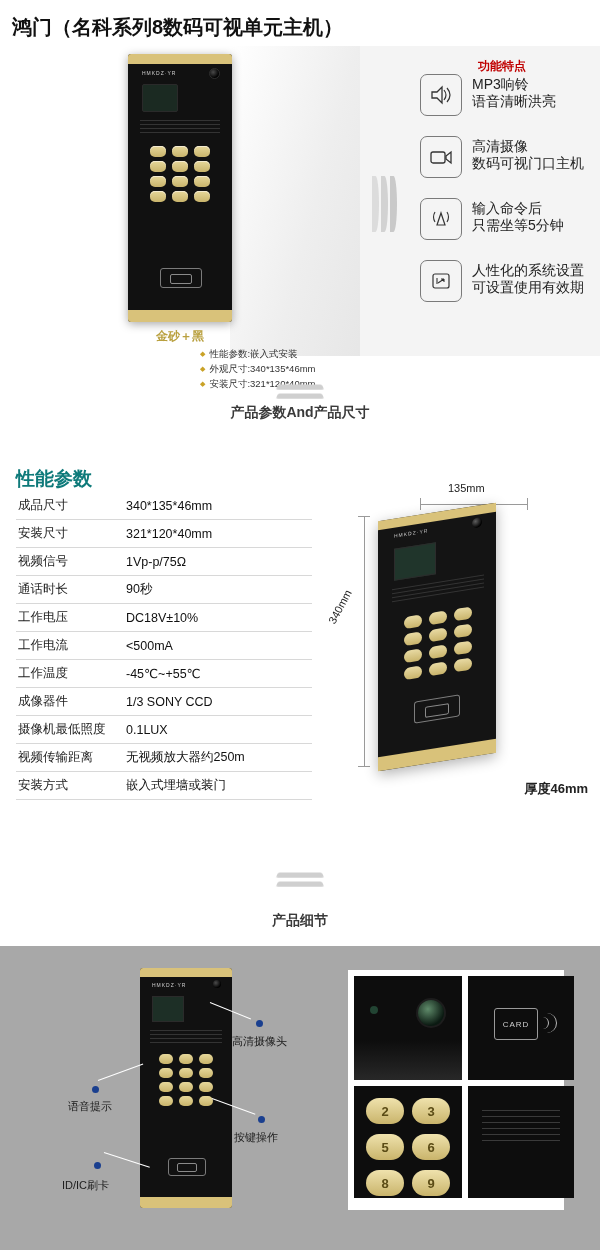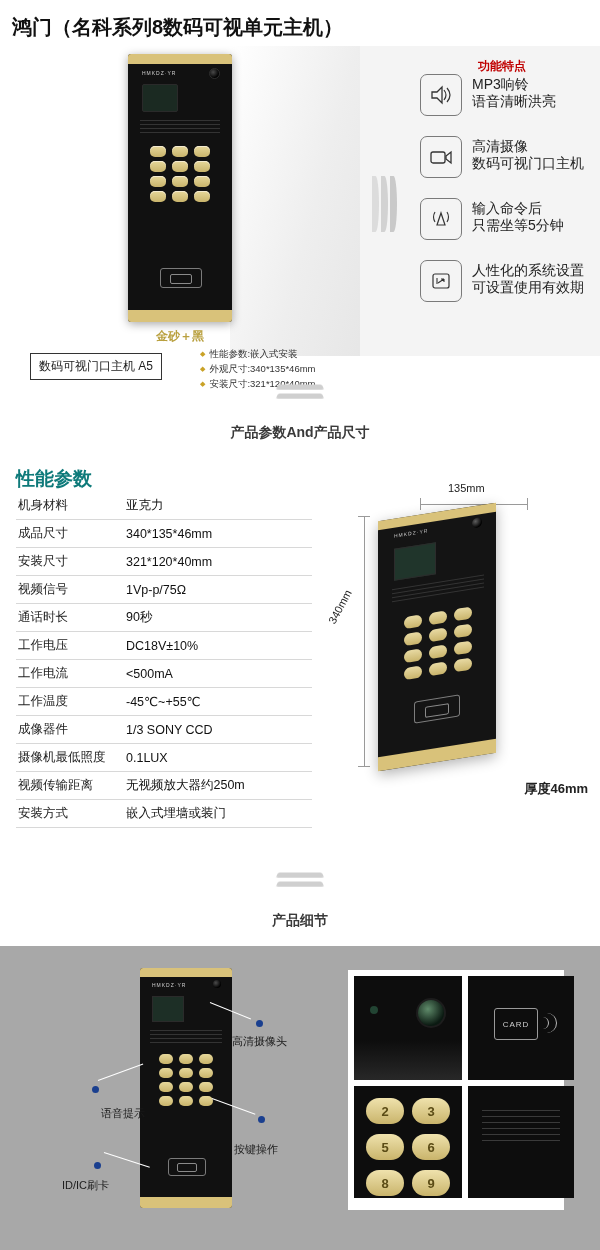--- a/index.html
+++ b/index.html
@@ -282,21 +282,20 @@
         <span></span>
           <span></span>
           <span></span>
       </div>
       <div class="card"></div>
       <div class="bot-strip"></div>
     </div>
 
     <div class="device-caption">金砂＋黑</div>
 
-    <div class="model-badge">数码可视门口主机 A5</div>
 
     <div class="specs-mini">
       <div>性能参数:嵌入式安装</div>
       <div>外观尺寸:340*135*46mm</div>
       <div>安装尺寸:321*120*40mm</div>
     </div>
 
     <div class="arrow-sep">
       <i></i>
         <i></i>
@@ -365,30 +364,26 @@
       <div class="ftxt">
         <div>人性化的系统设置</div>
         <div>可设置使用有效期</div>
       </div>
     </div>
   </div>
 
   <div class="chev" style="top:384px;">
     <span class="cv"><b></b><b></b></span>
   </div>
-  <div class="sec-label" style="top:424px;">产品参数And产品尺寸</div>
+  <div class="sec-label" style="top:404px;">产品参数And产品尺寸</div>
 
   <div class="params-title">性能参数</div>
 
   <table class="params">
     <tbody>
-        <tr>
-          <td class="k">机身材料</td>
-          <td class="v">亚克力</td>
-        </tr>
     <tr>
           <td class="k">成品尺寸</td>
           <td class="v">340*135*46mm</td>
         </tr>
     <tr>
           <td class="k">安装尺寸</td>
           <td class="v">321*120*40mm</td>
         </tr>
     <tr>
           <td class="k">视频信号</td>
@@ -507,25 +502,25 @@
       <div class="cd"></div>
       <div class="bs"></div>
     </div>
 
     <div class="lead" style="left:210px;top:56px;width:44px;transform:rotate(22deg);transform-origin:left center;"></div>
     <div class="dot" style="left:256px;top:74px;"></div>
     <div class="cal" style="left:232px;top:88px;text-align:center;">高清摄像头</div>
 
     <div class="lead" style="left:98px;top:134px;width:48px;transform:rotate(-20deg);transform-origin:left center;"></div>
     <div class="dot" style="left:92px;top:140px;"></div>
-    <div class="cal" style="left:68px;top:160px;margin-left:33px;">语音提示</div>
+    <div class="cal" style="left:68px;top:153px;">语音提示</div>
 
     <div class="lead" style="left:212px;top:152px;width:46px;transform:rotate(20deg);transform-origin:left center;"></div>
     <div class="dot" style="left:258px;top:170px;"></div>
-    <div class="cal" style="left:234px;top:196px;">按键操作</div>
+    <div class="cal" style="left:234px;top:184px;">按键操作</div>
 
     <div class="lead" style="left:104px;top:206px;width:48px;transform:rotate(18deg);transform-origin:left center;"></div>
     <div class="dot" style="left:94px;top:216px;"></div>
     <div class="cal" style="left:62px;top:232px;">ID/IC刷卡</div>
 
     <div class="photos">
       <div class="ph ph1">
         <div class="lens"></div>
         <div class="sml"></div>
         <div class="glow"></div>

